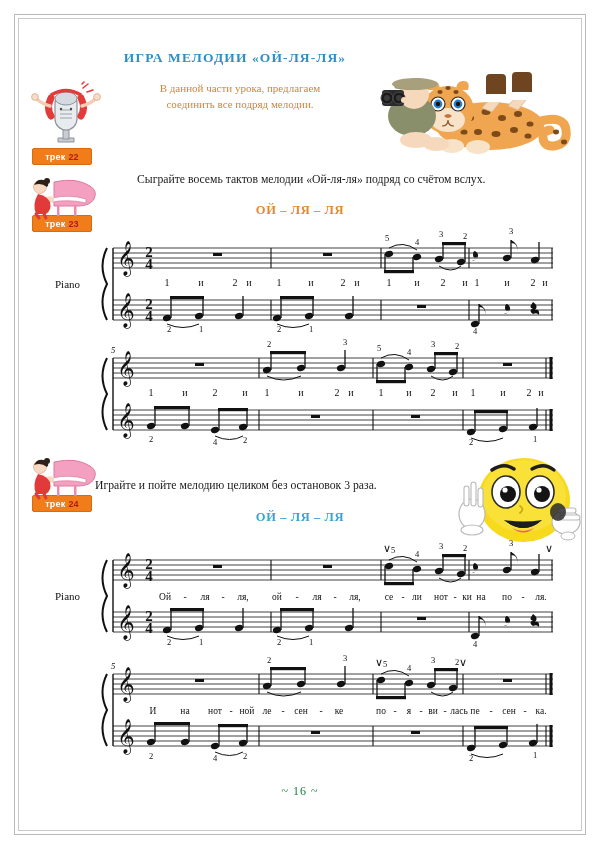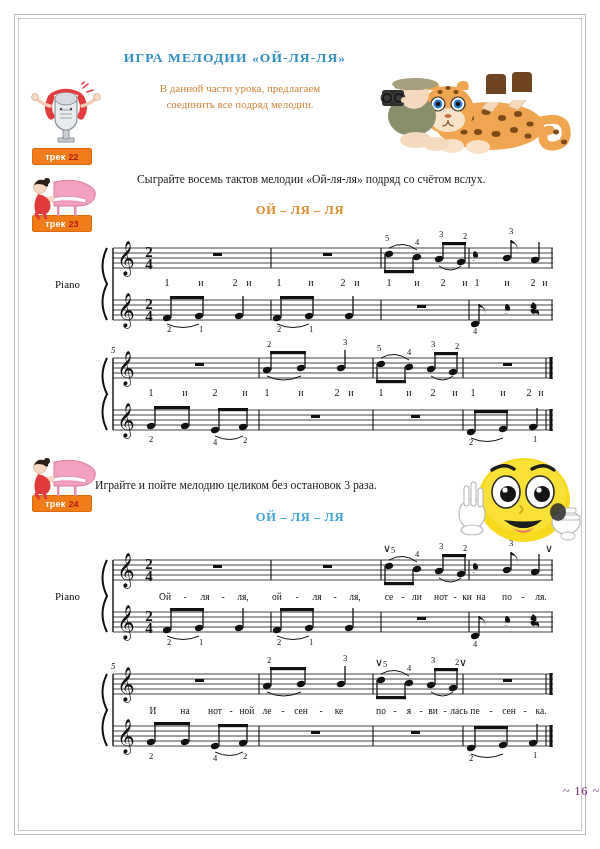--- a/index.html
+++ b/index.html
@@ -23,22 +23,22 @@
   .p-play8{position:absolute;left:95px;top:172px;width:440px;
            font-size:11.7px;line-height:16px;color:#1a1a1a;margin-left:42px;}
   .p-play3{position:absolute;left:95px;top:478px;width:400px;
            font-size:11.7px;line-height:16px;color:#1a1a1a;}
 
   .song-title{position:absolute;width:240px;text-align:center;
               font-size:12.5px;font-weight:bold;letter-spacing:0.6px;}
   .song-title.t1{left:180px;top:203px;color:#e08a2e;}
   .song-title.t2{left:180px;top:510px;color:#3aa2d6;}
 
-  .pagenum{position:absolute;left:0;top:784px;width:600px;text-align:right;
-           font-size:12px;color:#701a75;letter-spacing:1px;}
+  .pagenum{position:absolute;left:0;top:784px;width:600px;text-align:center;
+           font-size:12px;color:#15803d;letter-spacing:1px;}
 
   
   .badge{position:absolute;width:58px;height:15px;background:#f07c1a;
          border:1px solid #d96a10;border-radius:2px;
          font-family:"Liberation Sans",sans-serif;font-size:9px;font-weight:bold;
          color:#fff;display:flex;align-items:center;justify-content:center;gap:3px;
          letter-spacing:0.2px;}
   .badge .num{color:#b01b1b;font-weight:bold;}
 
   

